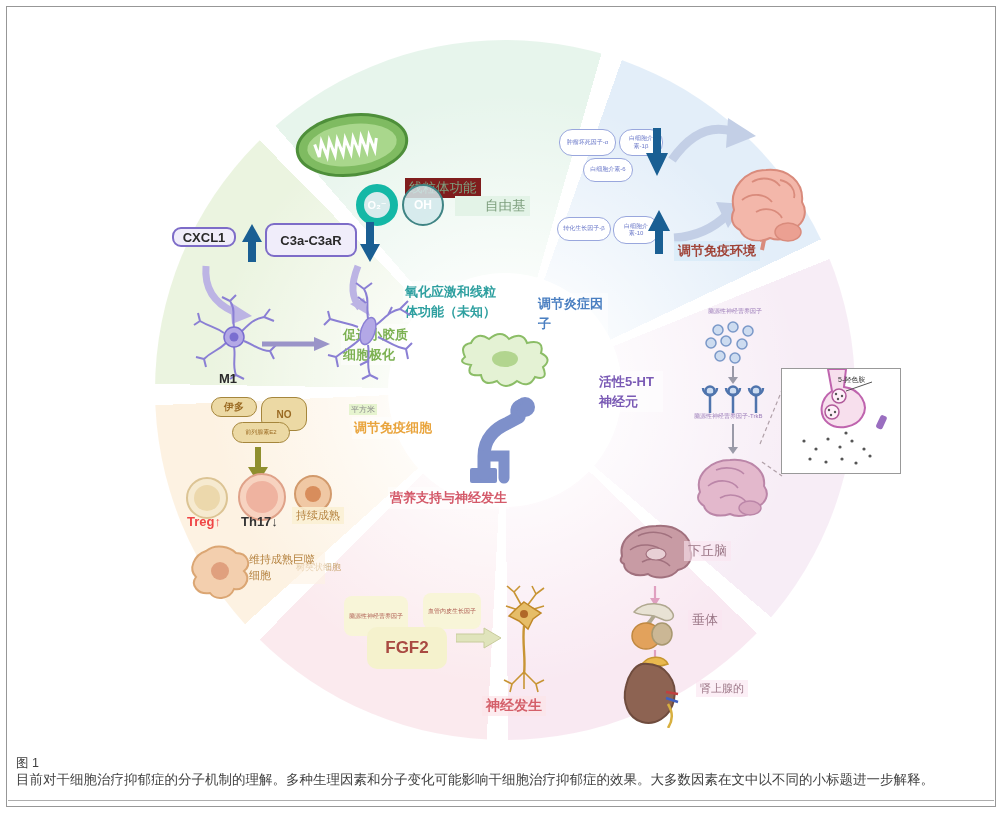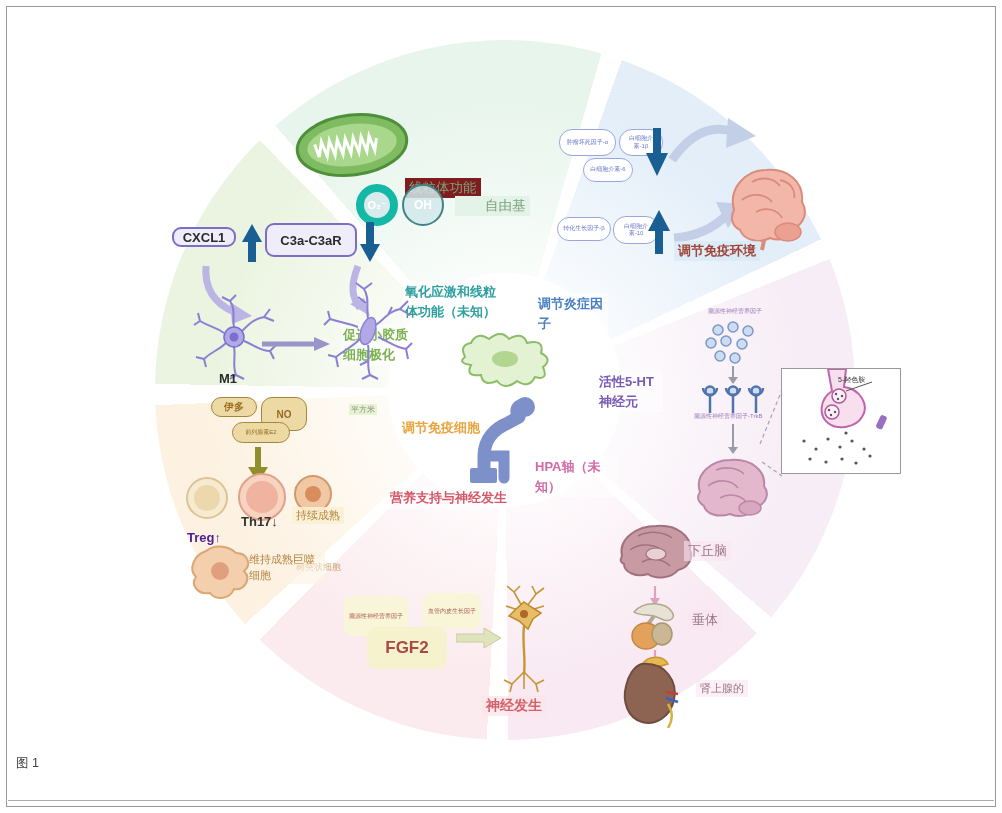--- a/index.html
+++ b/index.html
@@ -55,23 +55,22 @@
     <span>O₂⁻</span>
   </div>
   <div class="abs cellc" style="left:402px;top:184px;width:42px;height:42px;background:rgba(210,233,235,.85);border:2px solid #3f8484;color:#fff;font-weight:bold;font-size:12px;">
     <span>OH</span>
   </div>
   <div class="abs seclbl" style="left:455px;top:196px;font-size:13.5px;color:#7d9e7d;background:#e3f3e7;padding-left:30px;">自由基</div>
 
   <div class="abs hub" style="left:403px;top:281px;width:96px;color:#2fa0a0;">氧化应激和线粒体功能（未知）</div>
   <div class="abs hub" style="left:536px;top:293px;width:68px;color:#4a7fc1;">调节炎症因子</div>
   <div class="abs hub" style="left:597px;top:371px;width:62px;color:#7a5ab5;">活性5-HT神经元</div>
-  <div class="abs hub" style="left:533px;top:456px;width:80px;color:#d26aa8;">HPA轴（未知）</div>
   <div class="abs hub" style="left:388px;top:487px;white-space:nowrap;color:#d45a6a;">营养支持与神经发生</div>
-  <div class="abs hub" style="left:352px;top:417px;white-space:nowrap;color:#e9a43c;margin-left:48px;">调节免疫细胞</div>
+  <div class="abs hub" style="left:352px;top:417px;white-space:nowrap;color:#e9a43c;">调节免疫细胞</div>
   <div class="abs hub" style="left:341px;top:324px;width:68px;color:#7cb152;">促进小胶质细胞极化</div>
 
   <svg class="abs" style="left:457px;top:329px" width="96" height="58" viewBox="0 0 96 58">
     <path d="M8 28 Q2 16 14 14 Q20 2 32 10 Q44 0 52 10 Q66 2 70 14 Q88 10 84 24 Q96 30 86 38 Q92 52 78 48 Q72 60 60 52 Q48 62 40 52 Q26 58 24 46 Q8 48 14 36 Q0 34 8 28 Z" fill="#e4f2d4" stroke="#8bbd66" stroke-width="2"></path>
     <ellipse cx="48" cy="30" rx="13" ry="8" fill="#b2d58f"></ellipse>
   </svg>
   <svg class="abs" style="left:468px;top:392px" width="80" height="92" viewBox="0 0 80 92">
     <g fill="#7e90ca">
       <circle cx="57" cy="15" r="10"></circle>
       <rect x="2" y="76" width="27" height="15" rx="2"></rect>
@@ -238,21 +237,21 @@
   </svg>
   <div class="abs cellc" style="left:186px;top:477px;width:42px;height:42px;background:#f6ead0;border:2px solid #dcc494;">
     <div class="inner" style="width:26px;height:26px;background:#ecd8ac;"></div>
   </div>
   <div class="abs cellc" style="left:238px;top:473px;width:48px;height:48px;background:#f7d3c0;border:2px solid #dfa289;">
     <div class="inner" style="width:32px;height:32px;background:#efb3a0;"></div>
   </div>
   <div class="abs cellc" style="left:294px;top:475px;width:38px;height:38px;background:#f0c8a4;border:2px solid #d29a6c;">
     <div class="inner" style="width:16px;height:16px;background:#d88d5c;"></div>
   </div>
-  <div class="abs" style="left:187px;top:514px;font-size:13px;font-weight:bold;color:#4c1d95;margin-top:16px;">Treg↑</div>
+  <div class="abs" style="left:187px;top:514px;font-size:13px;font-weight:bold;color:#ef4444;">Treg↑</div>
   <div class="abs" style="left:241px;top:514px;font-size:13px;font-weight:bold;color:#333;">Th17↓</div>
   <div class="abs seclbl" style="left:292px;top:507px;font-size:11px;color:#b5823f;background:rgba(250,240,210,.85);">持续成熟</div>
   <div class="abs" style="left:296px;top:529px;font-size:9px;color:#c9a571;margin-top:32px;">树突状细胞</div>
   <svg class="abs" style="left:186px;top:541px" width="66" height="62" viewBox="0 0 66 62">
     <path d="M20 10 C30 2 44 6 50 12 C62 12 66 24 58 30 C66 38 58 50 48 48 C44 58 30 60 24 52 C12 54 4 44 10 36 C2 28 8 14 20 10 Z" fill="#f3cfae" stroke="#dba673" stroke-width="2"></path>
     <circle cx="34" cy="30" r="9" fill="#e0a07e"></circle>
   </svg>
   <div class="abs" style="left:249px;top:552px;width:76px;font-size:11px;line-height:1.45;color:#b5823f;background:rgba(253,242,226,.6);">维持成熟巨噬细胞</div>
 
   <div class="abs cbox" style="left:172px;top:227px;width:64px;height:20px;">CXCL1</div>
@@ -295,14 +294,15 @@
       <path d="M46 64 C48 76 44 84 48 94 M48 94 L40 98 M48 94 L56 98 M46 80 L38 84"></path>
       <path d="M38 58 C30 66 24 68 14 76 M14 76 L6 74 M14 76 L16 86"></path>
       <path d="M36 46 C26 42 20 42 8 38 M8 38 L2 44 M8 38 L6 30"></path>
     </g>
     <ellipse cx="46" cy="50" rx="7" ry="14" fill="#b3a8e6" stroke="#8a7fd4" stroke-width="1.5" transform="rotate(18 46 50)"></ellipse>
   </svg>
   <div class="abs" style="left:219px;top:371px;font-size:13px;font-weight:bold;color:#2a2a2a;">M1</div>
   <div class="abs" style="left:349px;top:372px;font-size:8px;color:#8a8a8a;background:#e6f4cf;padding:0 2px;margin-top:32px;">平方米</div>
 
   <div class="abs caption" style="left:16px;top:755px;font-size:12.5px;">图 1</div>
+  <div class="abs caption" style="left:16px;top:771px;width:978px;font-size:13.5px;">目前对干细胞治疗抑郁症的分子机制的理解。多种生理因素和分子变化可能影响干细胞治疗抑郁症的效果。大多数因素在文中以不同的小标题进一步解释。</div>
   <div class="abs" style="left:8px;top:800px;width:986px;height:1px;background:#adadad;"></div>
 </div>
 
 </body></html>

